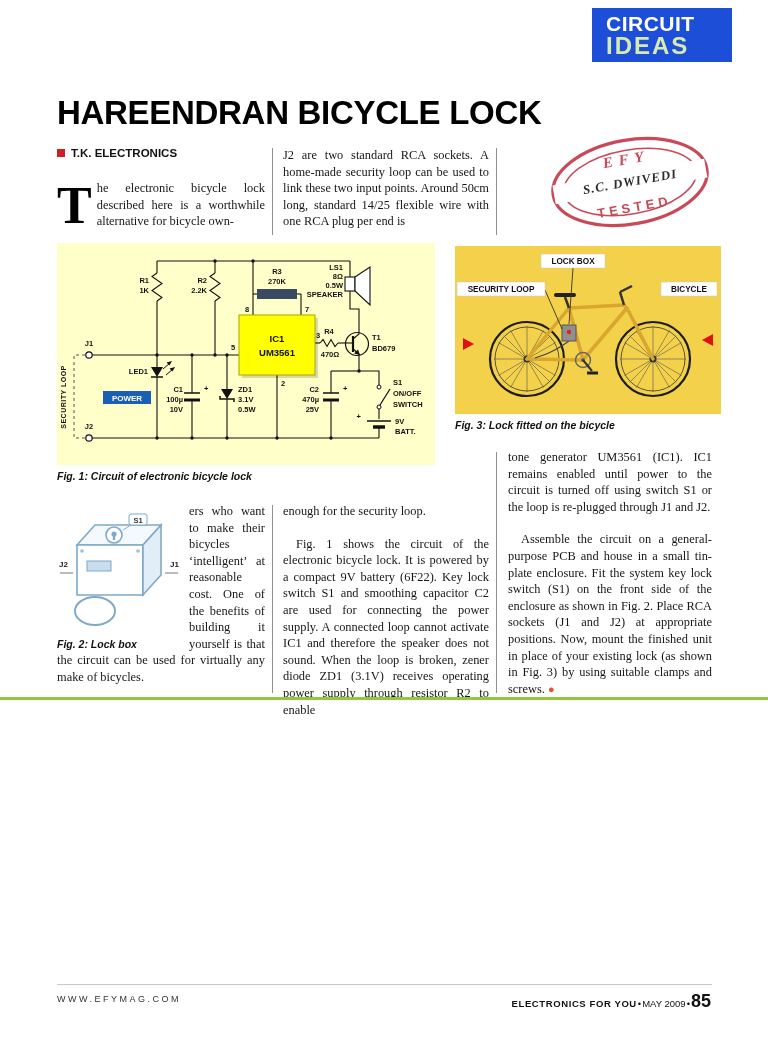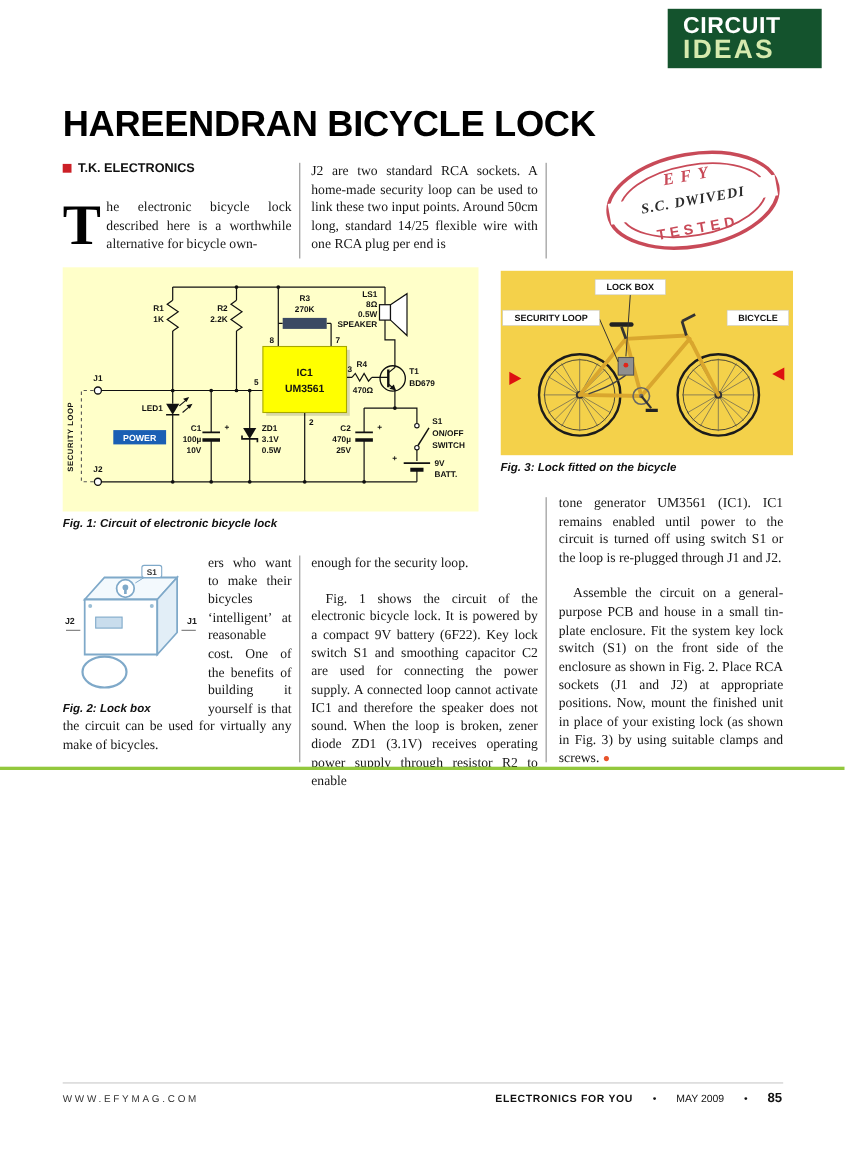--- a/index.html
+++ b/index.html
@@ -2,21 +2,21 @@
 <html><head>
 <meta charset="utf-8">
 <style>
   * { margin:0; padding:0; box-sizing:border-box; }
   html,body { background:#fff; }
   .page { position:relative; width:768px; height:1045px; background:#fff; overflow:hidden;
           font-family:"Liberation Serif", serif; }
   .abs { position:absolute; }
 
   
-  .masthead { left:607px; top:8px; width:140px; height:54px; background:#14532d;
+  .masthead { left:592px; top:8px; width:140px; height:54px; background:#1d4ed8;
               padding:5px 0 0 14px; font-family:"Liberation Sans", sans-serif; }
   .masthead .l1 { color:#fff; font-weight:bold; font-size:21px; line-height:22px; letter-spacing:.5px; }
   .masthead .l2 { font-weight:bold; font-size:24px; line-height:22px; letter-spacing:2px;
                   color:#d6eaae; }
 
   
   .title  { left:57px; top:94px; font:bold 33px "Liberation Sans", sans-serif; color:#000; letter-spacing:-.3px; }
   .byline { left:57px; top:147px; display:flex; align-items:center; gap:6px;
             font:bold 11.5px "Liberation Sans", sans-serif; color:#111; }
   .byline .sq { width:8px; height:8px; background:#cc2027; flex:0 0 auto; }
@@ -47,23 +47,23 @@
   .fig2wrap { float:left; width:124px; margin:2px 8px 2px 0; }
   .fig2wrap svg { display:block; }
   .fig2wrap .caption { margin-top:5px; }
 
   
   #stamp { left:545px; top:132px; width:170px; height:100px; transform:rotate(-10deg); opacity:.92; }
 
   
   #fl { left:57px; top:994px; font:9px "Liberation Sans", sans-serif; letter-spacing:2.5px; color:#333; }
   #fr { right:57px; top:991px; font:9.5px "Liberation Sans", sans-serif; color:#111;
-        display:flex; align-items:baseline; gap:18px; }
+        display:flex; align-items:baseline; gap:1px; }
   #fr .mag { font-weight:bold; letter-spacing:.6px; }
-  #fr .pg  { font-weight:bold; font-size:12px; }
+  #fr .pg  { font-weight:bold; font-size:18px; }
 
   
   .ct  { font-family:"Liberation Sans", sans-serif; font-size:7.5px; font-weight:bold; fill:#111; }
   .ict { font-family:"Liberation Sans", sans-serif; font-size:9.5px; font-weight:bold; fill:#111; }
   .ft  { font-family:"Liberation Sans", sans-serif; font-size:8.2px; font-weight:bold; fill:#111; }
 </style>
 </head>
 <body>
 
 <div class="page">

